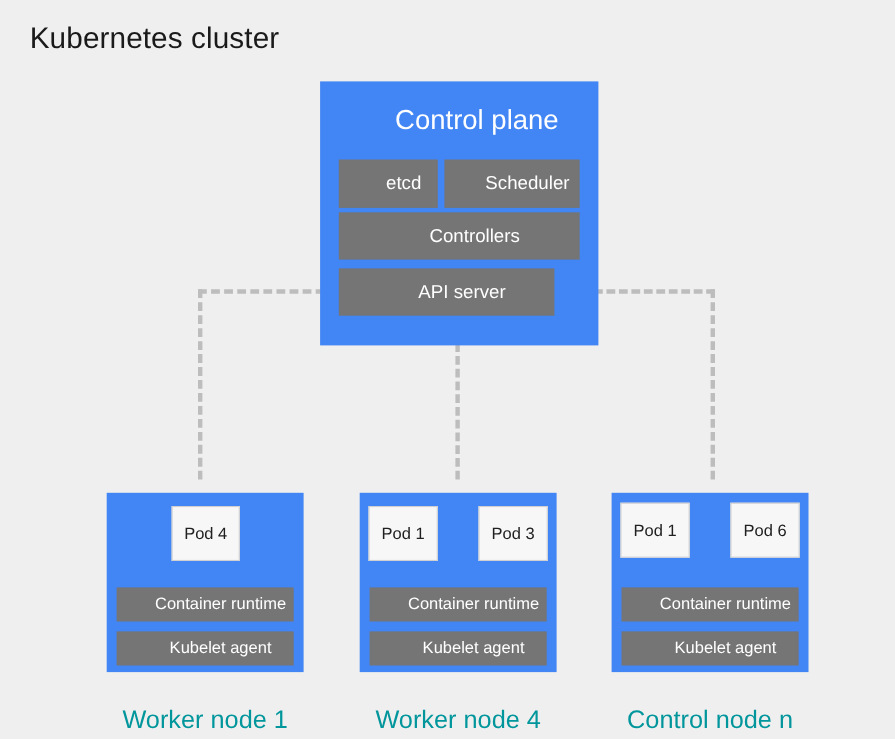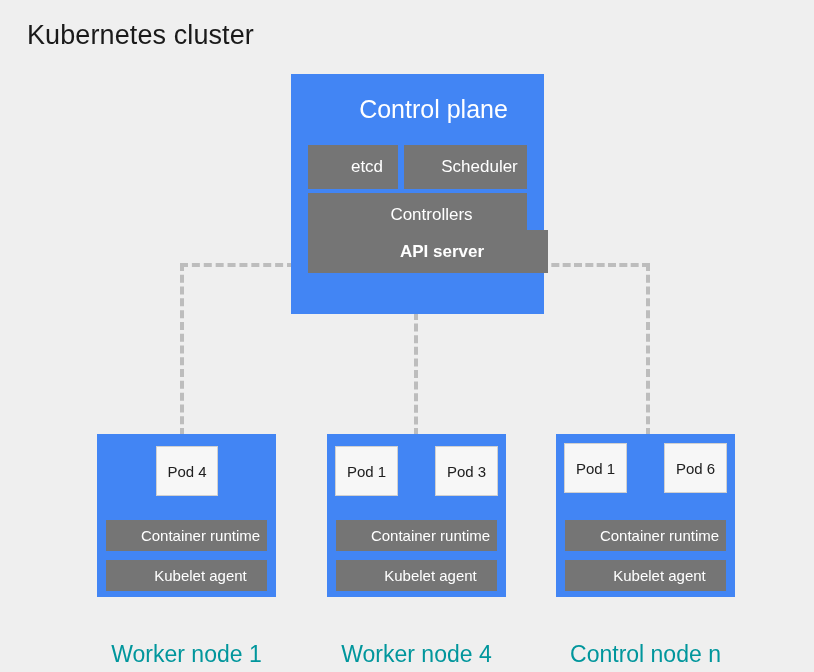--- a/index.html
+++ b/index.html
@@ -67,24 +67,24 @@
     justify-content: center;
     font-size: 17px;
     box-sizing: border-box;
     white-space: nowrap;
     padding-left: 28px;
   }
 
   #cp-etcd      { left: 17px;  top: 71px;  width: 90px;  height: 44px; }
   #cp-scheduler { left: 113px; top: 71px;  width: 123px; height: 44px; }
   #cp-controllers { left: 17px; top: 119px; width: 219px; height: 43px; }
-  #cp-apiserver { left: 17px;  top: 156px; width: 240px; height: 43px; font-weight: bold; }
+  #cp-apiserver { left: 17px;  top: 170px; width: 196px; height: 43px; }
 
   
-  .worker-node { top: 434px; height: 163px; text-align: center; }
+  .worker-node { top: 448px; height: 163px; text-align: center; }
   #worker-node-1 { left: 97px;  width: 179px; }
   #worker-node-2 { left: 327px; width: 179px; }
   #worker-node-n { left: 556px; width: 179px; }
 
   .pod-box {
     position: absolute;
     background: #f7f7f7;
     border: 1px solid #d0d0d0;
     color: #202020;
     display: flex;

